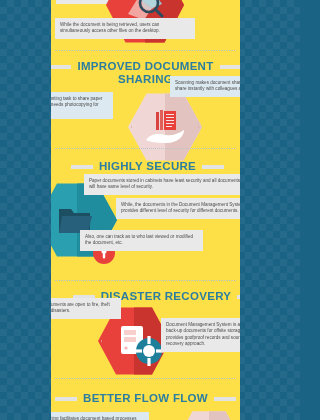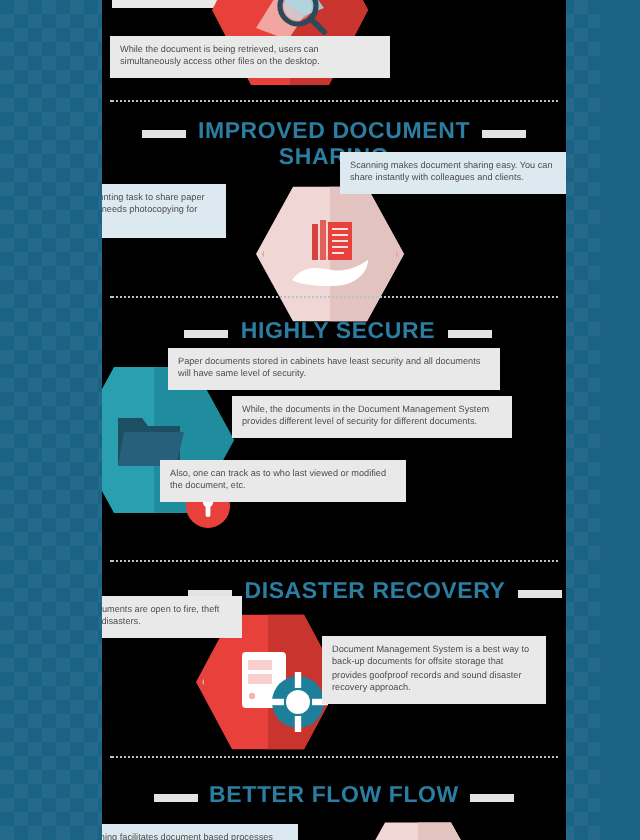--- a/index.html
+++ b/index.html
@@ -12,22 +12,22 @@
   .bg-pattern{
     position:absolute;inset:0;
     background-color:#1b6385;
     background-image:
       linear-gradient(45deg, rgba(255,255,255,.045) 25%, transparent 25%, transparent 75%, rgba(255,255,255,.045) 75%),
       linear-gradient(45deg, rgba(255,255,255,.045) 25%, transparent 25%, transparent 75%, rgba(255,255,255,.045) 75%);
     background-size:14px 14px;
     background-position:0 0, 7px 7px;
   }
   .sheet{
-    position:absolute;top:0;left:51px;width:232px;height:420px;
-    background:#000000;overflow:hidden;
+    position:absolute;top:0;left:51px;width:189px;height:420px;
+    background:#fde047;overflow:hidden;
   }
   .section{position:relative;width:100%;}
   .divider{
     border-top:1px dotted #b9c4c9;
     margin:0 4px;height:0;
   }
   .sec-title{
     text-align:center;
     color:#2b7ea1;
     font-size:11.5px;

